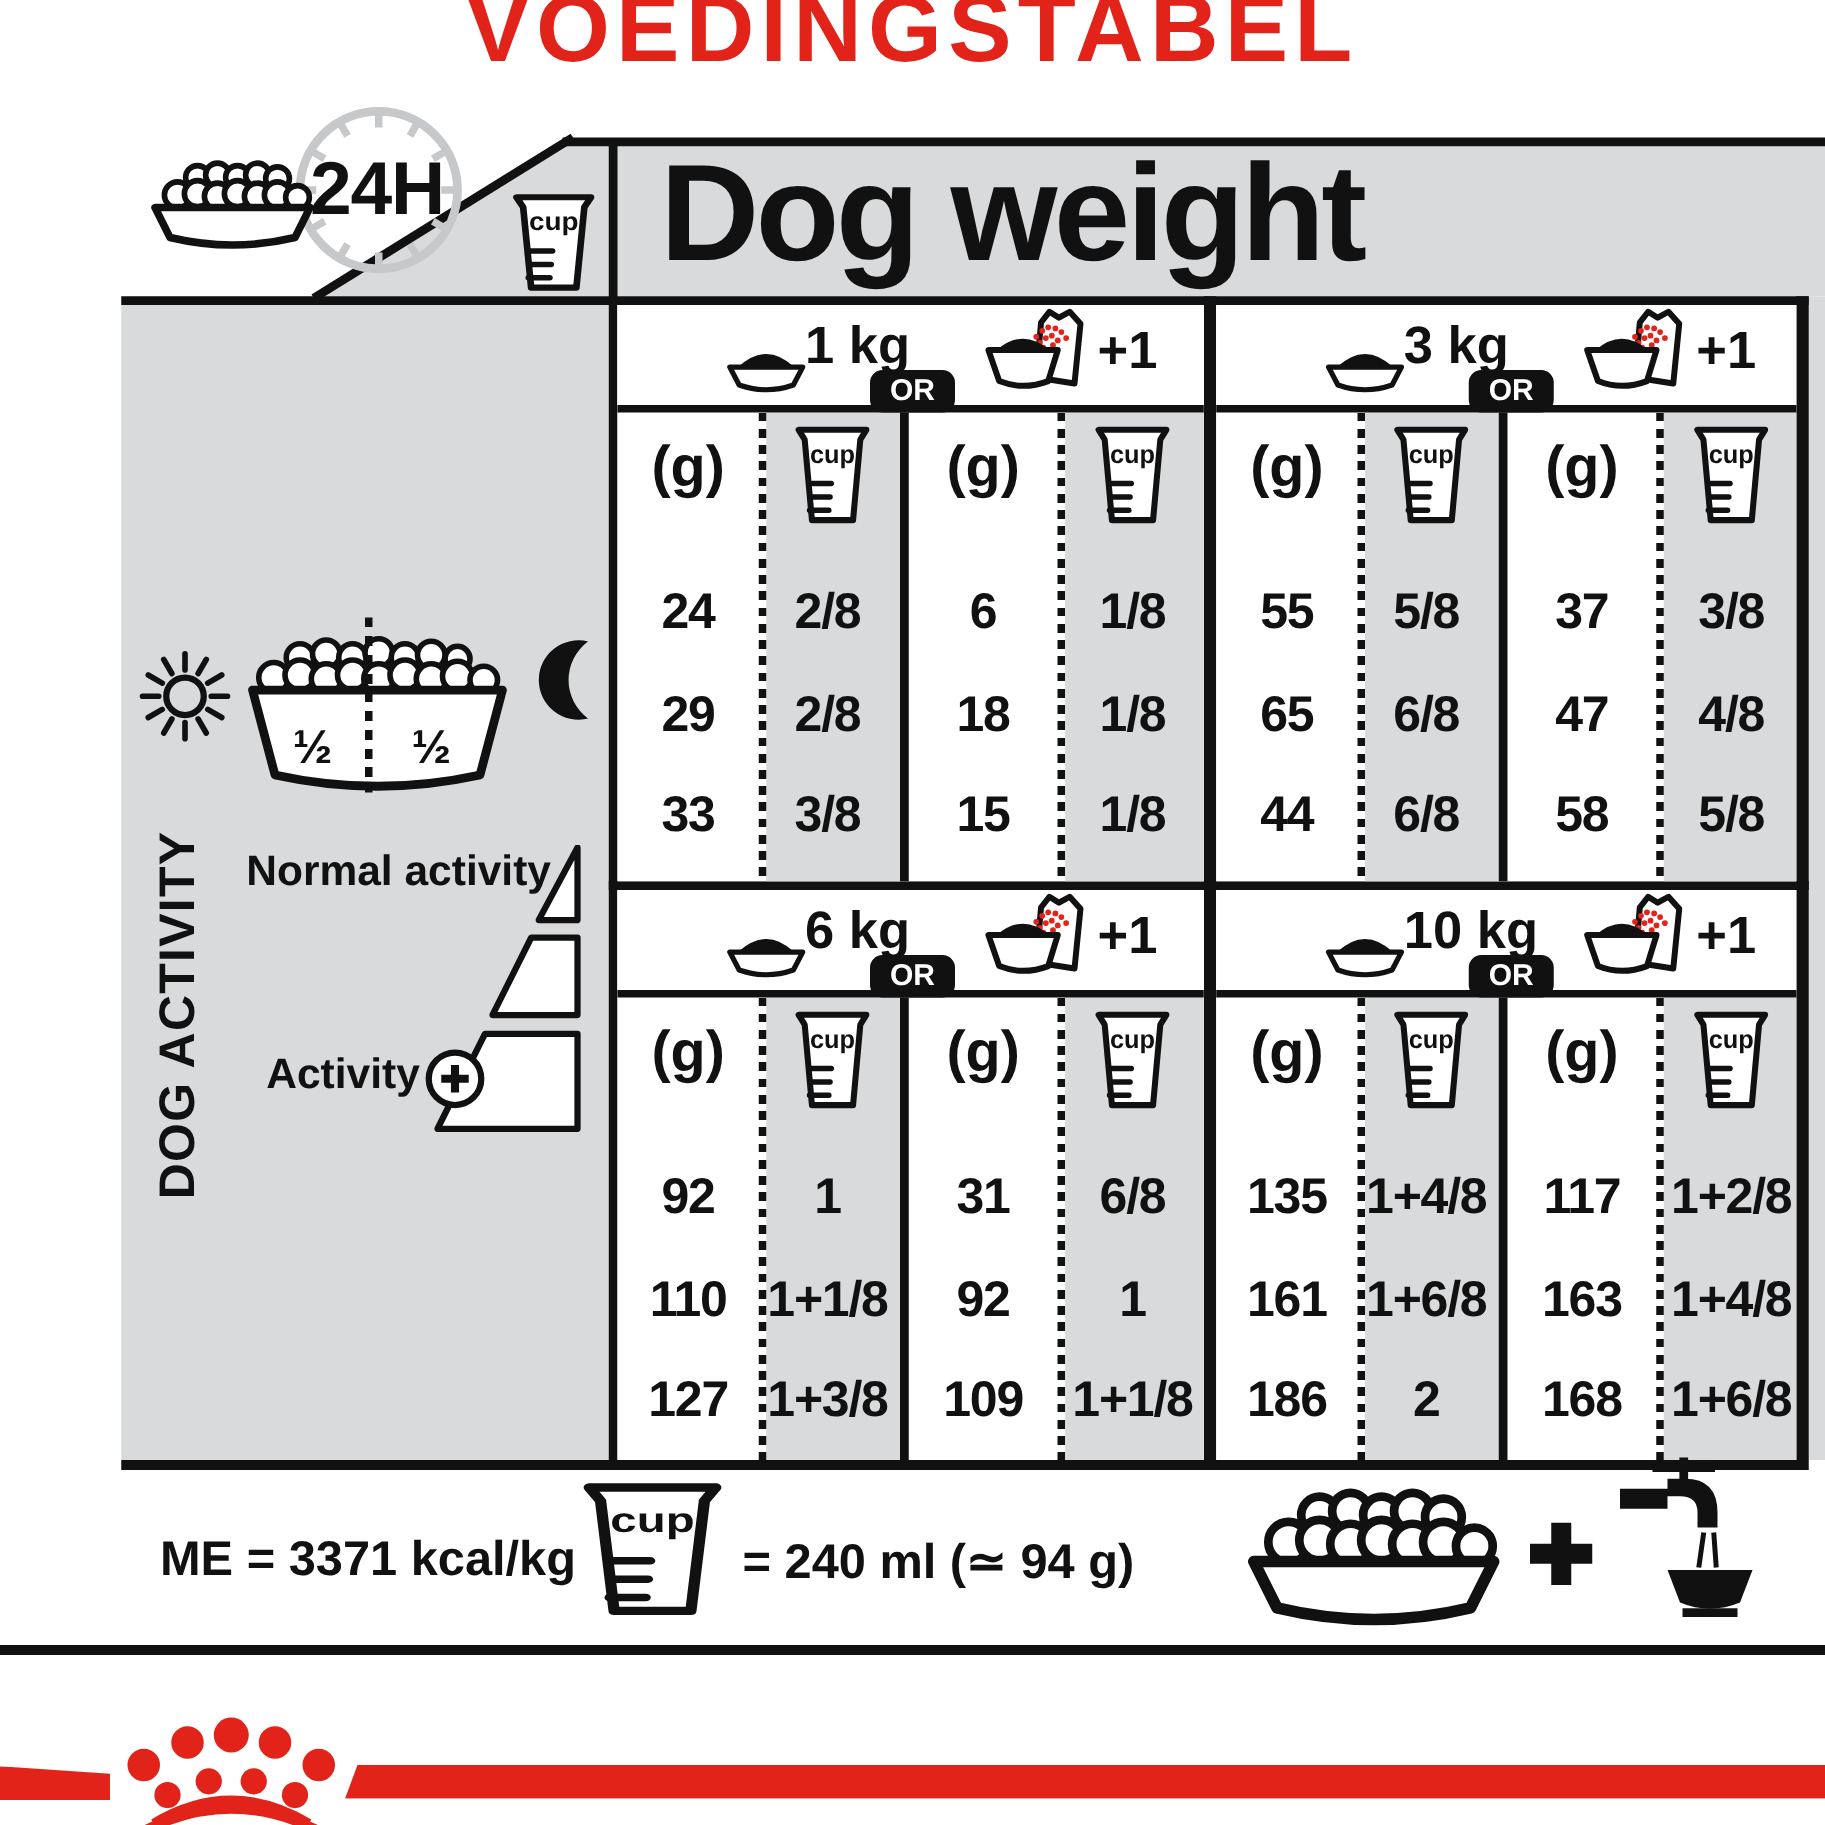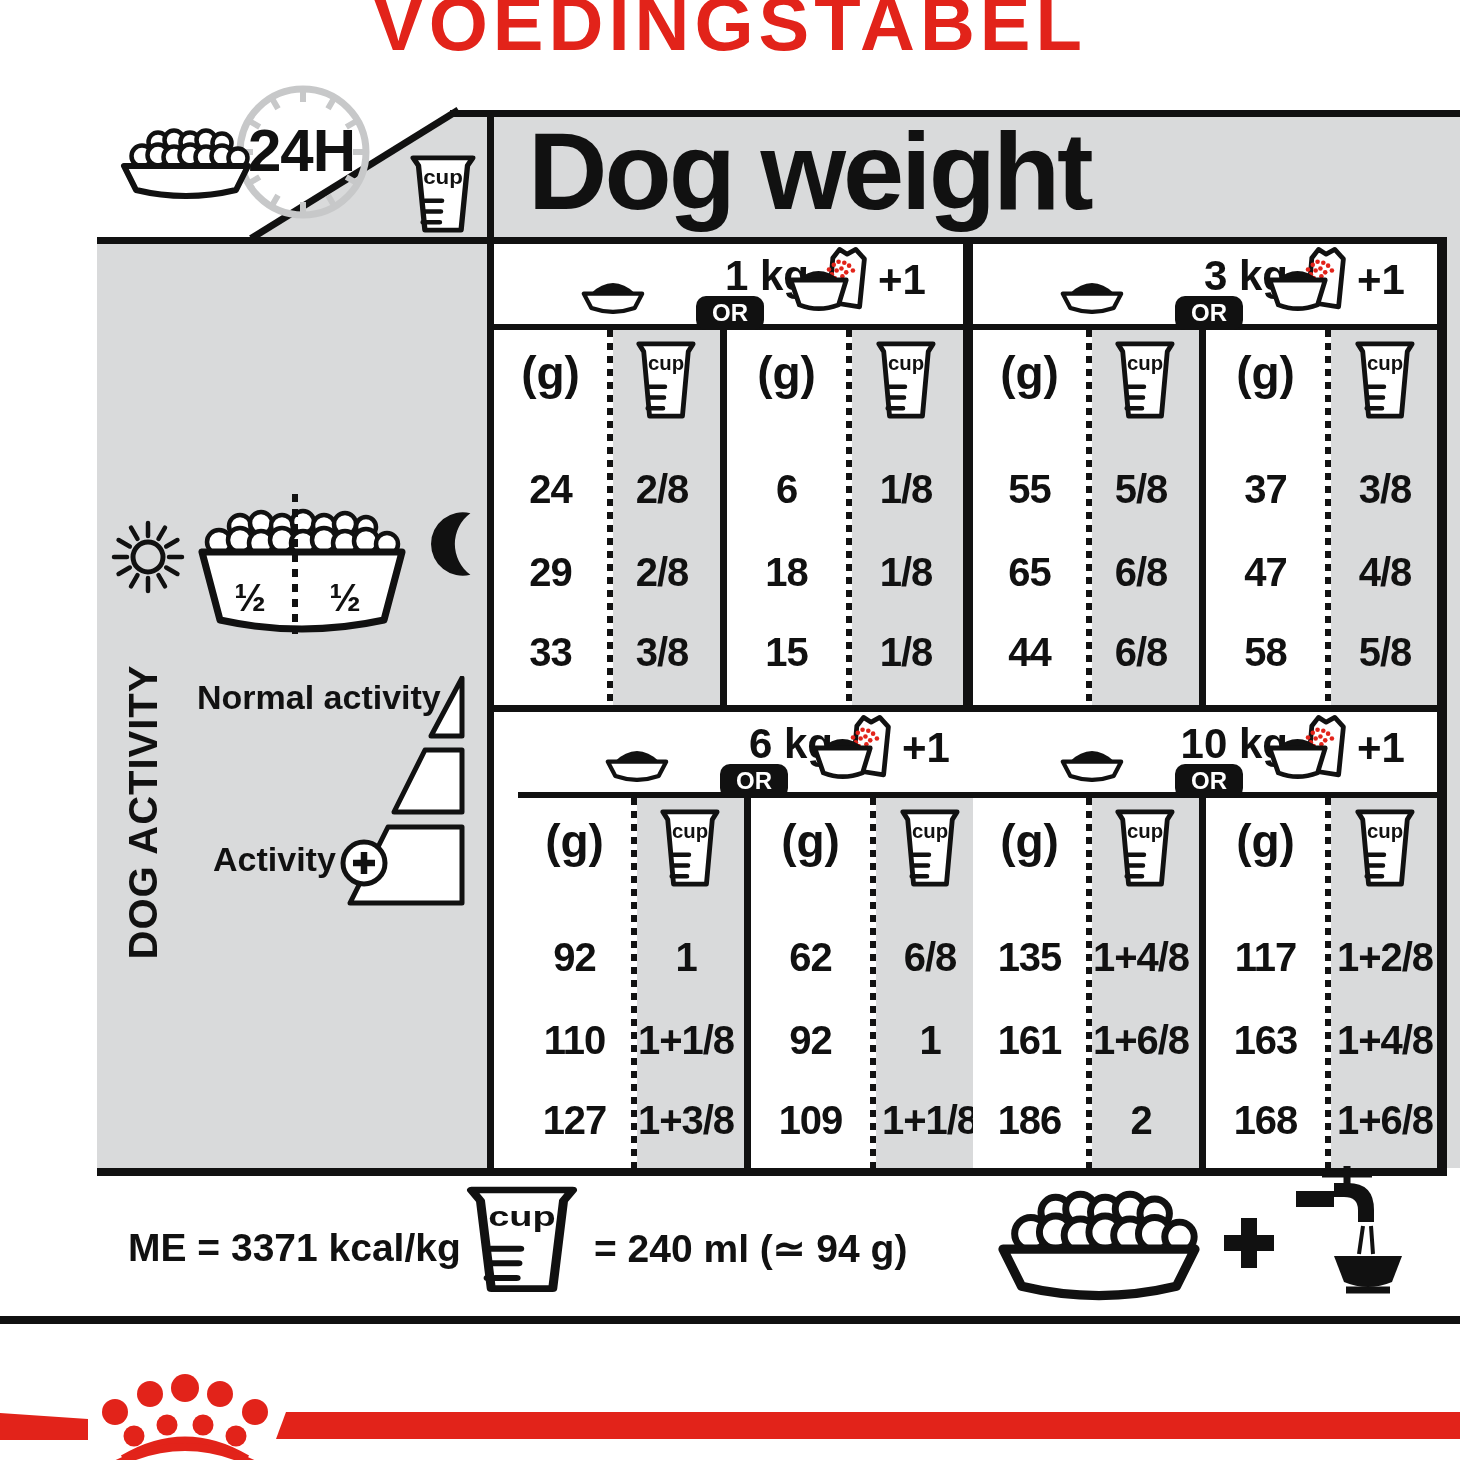--- a/index.html
+++ b/index.html
@@ -22,21 +22,21 @@
   .vborderM{position:absolute;left:963px;top:237px;width:10px;height:938px;background:var(--ink)}
   .vborderR{position:absolute;left:1437px;top:237px;width:10px;height:931px;background:var(--ink)}
   .graystrip{position:absolute;left:1447px;top:237px;width:13px;height:931px;background:var(--gray)}
   .hmid{position:absolute;left:487px;top:705px;width:960px;height:7px;background:var(--ink)}
   .hbottom{position:absolute;left:97px;top:1168px;width:1350px;height:8px;background:var(--ink)}
   .footline{position:absolute;left:0;top:1316px;width:1460px;height:8px;background:var(--ink)}
   
   .section{position:absolute;background:#fff}
   .sec-head{position:absolute;left:0;top:0;right:0;height:80px;background:#fff}
   .head-border{position:absolute;left:0;top:80px;right:0;height:6px;background:var(--ink);z-index:1}
-  .kg{position:absolute;left:150px;top:8px;width:165px;text-align:right;font-size:42px;font-weight:bold;white-space:nowrap}
+  .kg{position:absolute;left:150px;top:8px;width:165px;text-align:left;font-size:42px;font-weight:bold;white-space:nowrap}
   .orbadge{position:absolute;left:202px;top:52px;width:68px;height:34px;background:var(--ink);color:#fff;
            border-radius:10px;text-align:center;font-size:24px;font-weight:bold;line-height:34px;z-index:2}
   .drybowl{position:absolute;left:84px;top:26px;width:70px;height:44px}
   .wetimg{position:absolute;left:291px;top:0;width:88px;height:72px}
   .plus1{position:absolute;left:384px;top:12px;font-size:42px;font-weight:bold}
   .cols{position:absolute;left:0;top:86px;right:0;bottom:0}
   .gcol{position:absolute;top:0;bottom:0;background:var(--gray)}
   .gc1{left:119px;width:107px}.gc2{left:358px;right:0}
   .dotsep{position:absolute;top:0;bottom:0;width:6px;
           background:repeating-linear-gradient(var(--ink) 0 7px,transparent 7px 13px)}
@@ -301,21 +301,21 @@
     <div class="cell p2 r2">6/8</div>
     <div class="cell p3 r2">47</div>
     <div class="cell p4 r2">4/8</div>
     <div class="cell p1 r3">44</div>
     <div class="cell p2 r3">6/8</div>
     <div class="cell p3 r3">58</div>
     <div class="cell p4 r3">5/8</div>
   </div>
 </div>
 
-<div class="section" style="left:518px;top:712px;width:469px;height:456px">
+<div class="section" style="left:494px;top:712px;width:469px;height:456px">
   <div class="sec-head">
     <svg class="drybowl" viewBox="0 0 84 52" preserveAspectRatio="none">
       <path class="fb" d="M15,28 Q42,3 69,28 Z"></path>
         <path class="ic" d="M7,28 H77 L68,45 Q42,54 16,45 Z"></path>
     </svg>
     <div class="kg">6 kg</div>
     <div class="orbadge">OR</div>
     <svg class="wetimg" viewBox="0 0 92 72">
       <path class="ic" d="M50,13 L57,4 L65,9 L74,4 L83,14 L78,64 L46,59 Z"></path>
       <g class="reddot">
@@ -351,21 +351,21 @@
         <path class="thin" d="M14,50 H30 M13,61 H29 M12,72 H28"></path>
     </svg>
     <div class="ghead gh2">(g)</div>
     <svg class="cupimg cp2" viewBox="0 0 62 84" preserveAspectRatio="none">
       <path class="ic" d="M3,6 H59 L54,14 L48,80 H14 L8,14 Z"></path>
         <text x="31" y="33" class="cuptext">cup</text>
         <path class="thin" d="M14,50 H30 M13,61 H29 M12,72 H28"></path>
     </svg>
     <div class="cell p1 r1">92</div>
     <div class="cell p2 r1">1</div>
-    <div class="cell p3 r1">62</div>
+    <div class="cell p3 r1">31</div>
     <div class="cell p4 r1">6/8</div>
     <div class="cell p1 r2">110</div>
     <div class="cell p2 r2">1+1/8</div>
     <div class="cell p3 r2">92</div>
     <div class="cell p4 r2">1</div>
     <div class="cell p1 r3">127</div>
     <div class="cell p2 r3">1+3/8</div>
     <div class="cell p3 r3">109</div>
     <div class="cell p4 r3">1+1/8</div>
   </div>

